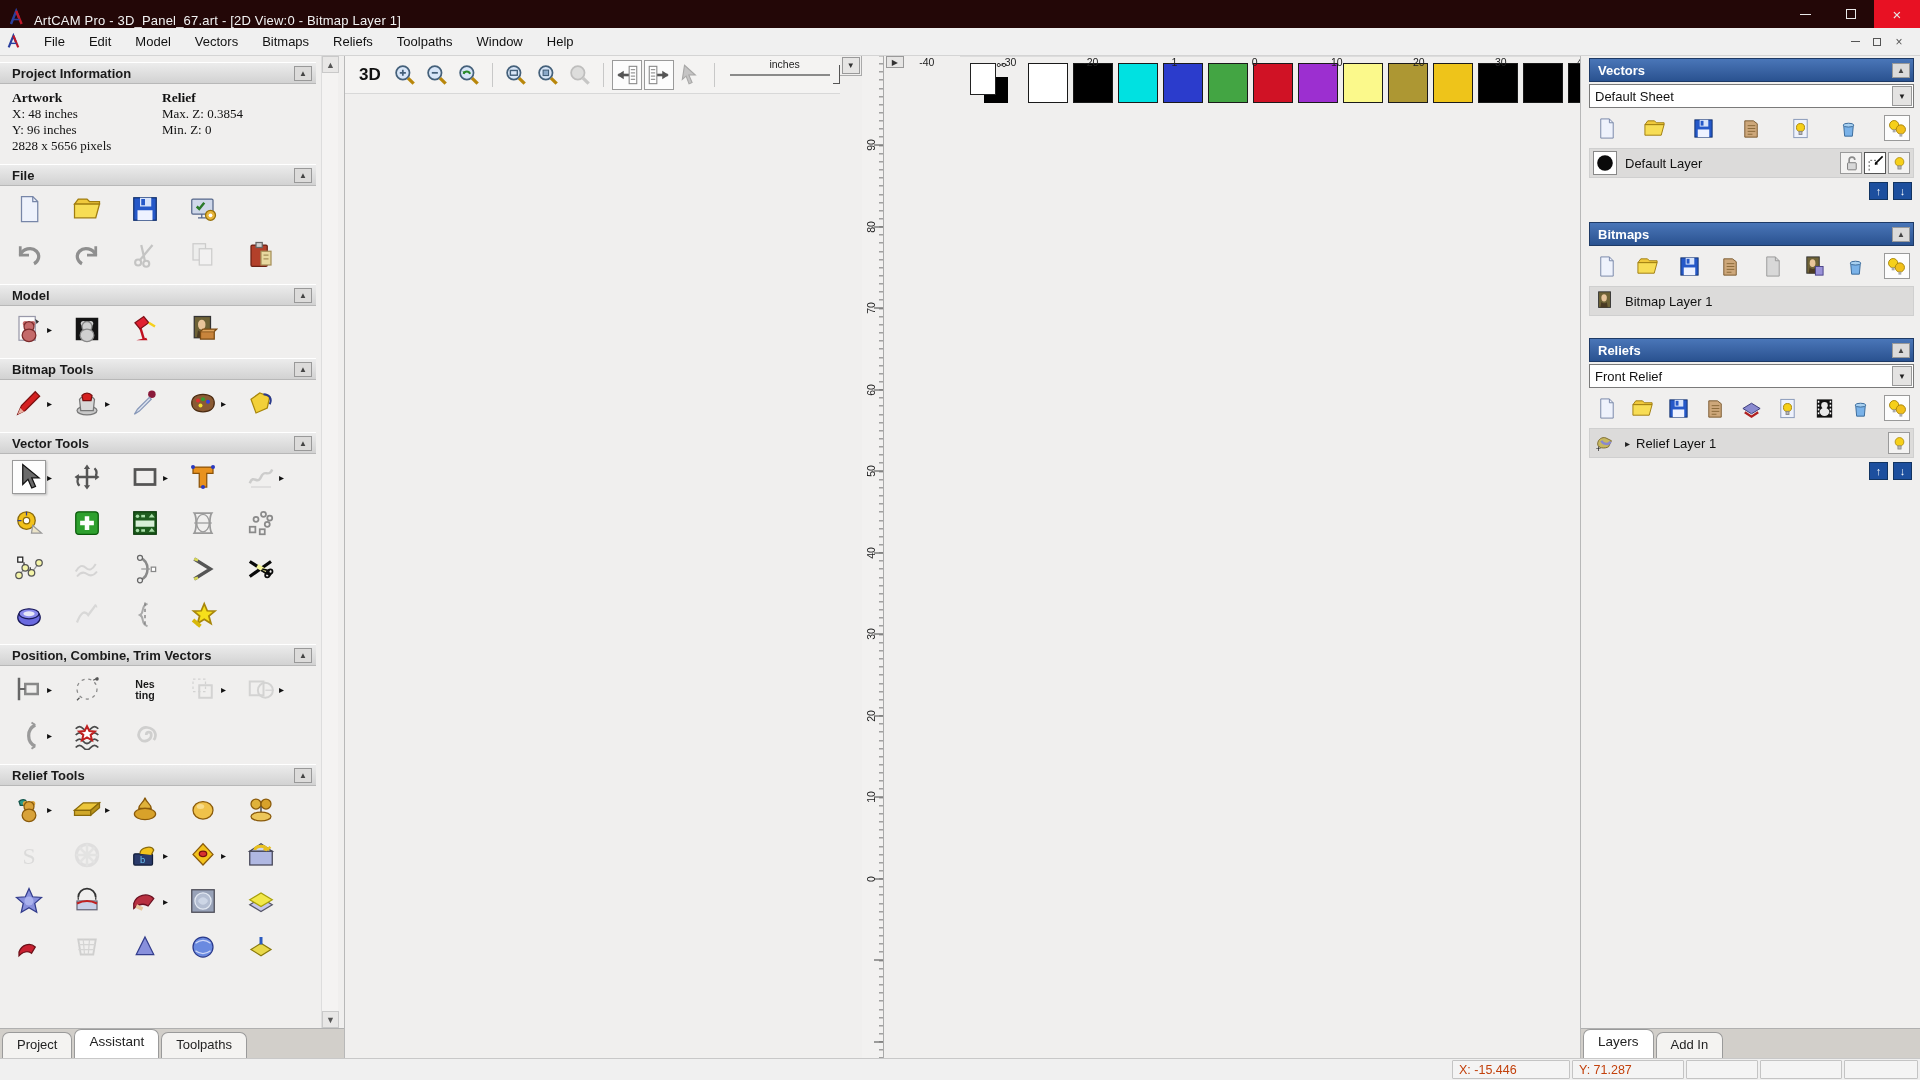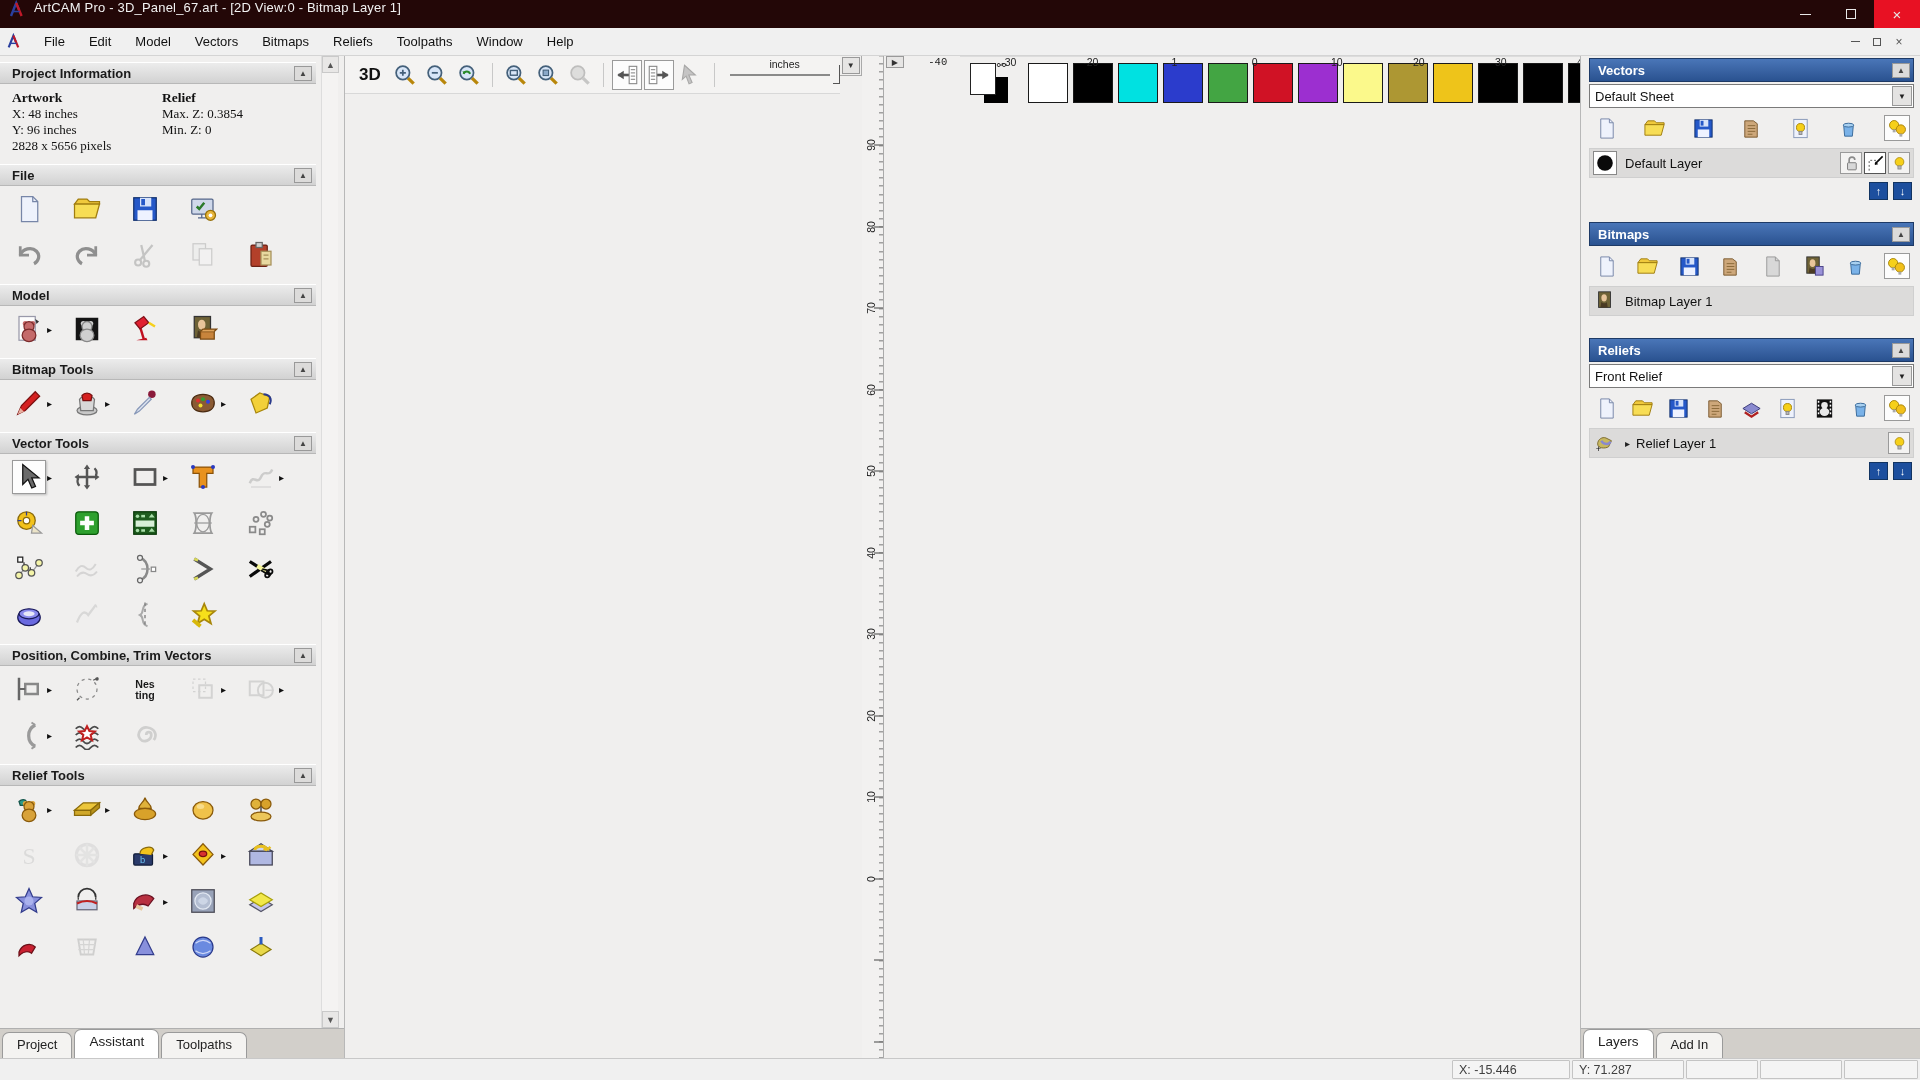--- a/index.html
+++ b/index.html
@@ -1,21 +1,21 @@
 <!DOCTYPE html>
 <html><head>
 <meta charset="utf-8">
 <style>
   *{margin:0;padding:0;box-sizing:border-box;}
   html,body{width:1920px;height:1080px;overflow:hidden;}
   body{font-family:"Liberation Sans","DejaVu Sans",sans-serif;font-size:13px;background:#e8e8e8;}
   .app{position:relative;width:1920px;height:1080px;background:#f0efee;}
 
   
-  .titlebar{position:absolute;left:0;top:0;width:1920px;height:28px;background:#230707;display:flex;align-items:flex-start;color:#f2f2f2;}
+  .titlebar{position:absolute;left:0;top:0;width:1920px;height:28px;background:#230707;display:flex;align-items:flex-end;color:#f2f2f2;}
   .titlebar .appicon{width:20px;height:20px;margin:0 6px 0 8px;}
   .titlebar .title{font-size:13px;letter-spacing:.2px;}
   .wincontrols{margin-left:auto;display:flex;height:28px;}
   .winbtn{width:46px;height:28px;display:flex;align-items:center;justify-content:center;color:#e8e8e8;font-size:13px;}
   .winbtn .minglyph{display:block;width:11px;height:1px;background:#e8e8e8;}
   .winbtn .restglyph{display:block;width:10px;height:10px;border:1px solid #e8e8e8;}
   .winbtn.close{background:#e81123;font-size:15px;}
 
   
   .menubar{position:absolute;left:0;top:28px;width:1920px;height:28px;background:#f0f0f0;border-bottom:1px solid #d4d4d4;display:flex;align-items:center;}
@@ -121,21 +121,21 @@
   .lctl svg{width:19px;height:19px;}
   .lctl.boxed{border:1px solid #9a9a9a;background:#f4f3f2;}
   .lctl.act{background:#fff;border:1.5px solid #555;}
   .updown{display:flex;justify-content:flex-end;margin-top:4px;gap:5px;padding-right:2px;}
   .udbtn{width:19px;height:18px;background:#1d4f9e;border:1px solid #123462;color:#fff;font-size:11px;font-weight:bold;display:flex;align-items:center;justify-content:center;}
   .rgap{height:22px;}
 
   
   .statusbar{position:absolute;left:0;top:1058px;width:1920px;height:22px;background:#f0f0f0;border-top:1px solid #c8c8c8;display:flex;align-items:stretch;}
   .sspacer{flex:1;}
-  .scell{border:1px solid #c4c4c4;border-radius:1px;margin:1px 2px 1px 0;display:flex;align-items:center;padding:0 6px;color:#404040;font-size:12.5px;background:#f4f4f4;}
+  .scell{border:1px solid #c4c4c4;border-radius:1px;margin:1px 2px 1px 0;display:flex;align-items:center;padding:0 6px;color:#c2410c;font-size:12.5px;background:#f4f4f4;}
 </style>
 </head>
 <body>
 
 <div class="app">
 
   <div class="titlebar">
     <svg class="appicon" viewBox="0 0 20 20">
         <path d="M3 16L8.2 3l2.6 6.5" stroke="#2a3f9e" stroke-width="2.4" fill="none"></path>
         <path d="M8.2 3l5.4 13" stroke="#c01828" stroke-width="2.4" fill="none"></path>
@@ -953,21 +953,21 @@
               <rect x="9" y="2" width="2" height="2"></rect>
               <rect x="3" y="6" width="2" height="2"></rect>
               <rect x="7" y="6" width="2" height="2"></rect>
               <rect x="11" y="6" width="2" height="2"></rect>
             </g>
           </svg>
       </div>
       <div class="hruler" id="hruler">
         <span class="unitlabel">inches</span>
         <span class="rulerdrop">▼</span>
-      <span class="hlabel" style="left: 76px; font-family: Liberation Mono, monospace;">-40</span>
+      <span class="hlabel" style="left: 65px;">-40</span>
           <span class="hlabel" style="left: 147px;">-30</span>
           <span class="hlabel" style="left: 229px;">-20</span>
           <span class="hlabel" style="left: 311px;">-1</span>
           <span class="hlabel" style="left: 393px;">0</span>
           <span class="hlabel" style="left: 475px;">10</span>
           <span class="hlabel" style="left: 557px;">20</span>
           <span class="hlabel" style="left: 639px;">30</span>
           <span class="hlabel" style="left: 721px;">40</span>
           <span class="hlabel" style="left: 803px;">50</span>
           <span class="hlabel" style="left: 885px;">60</span>

